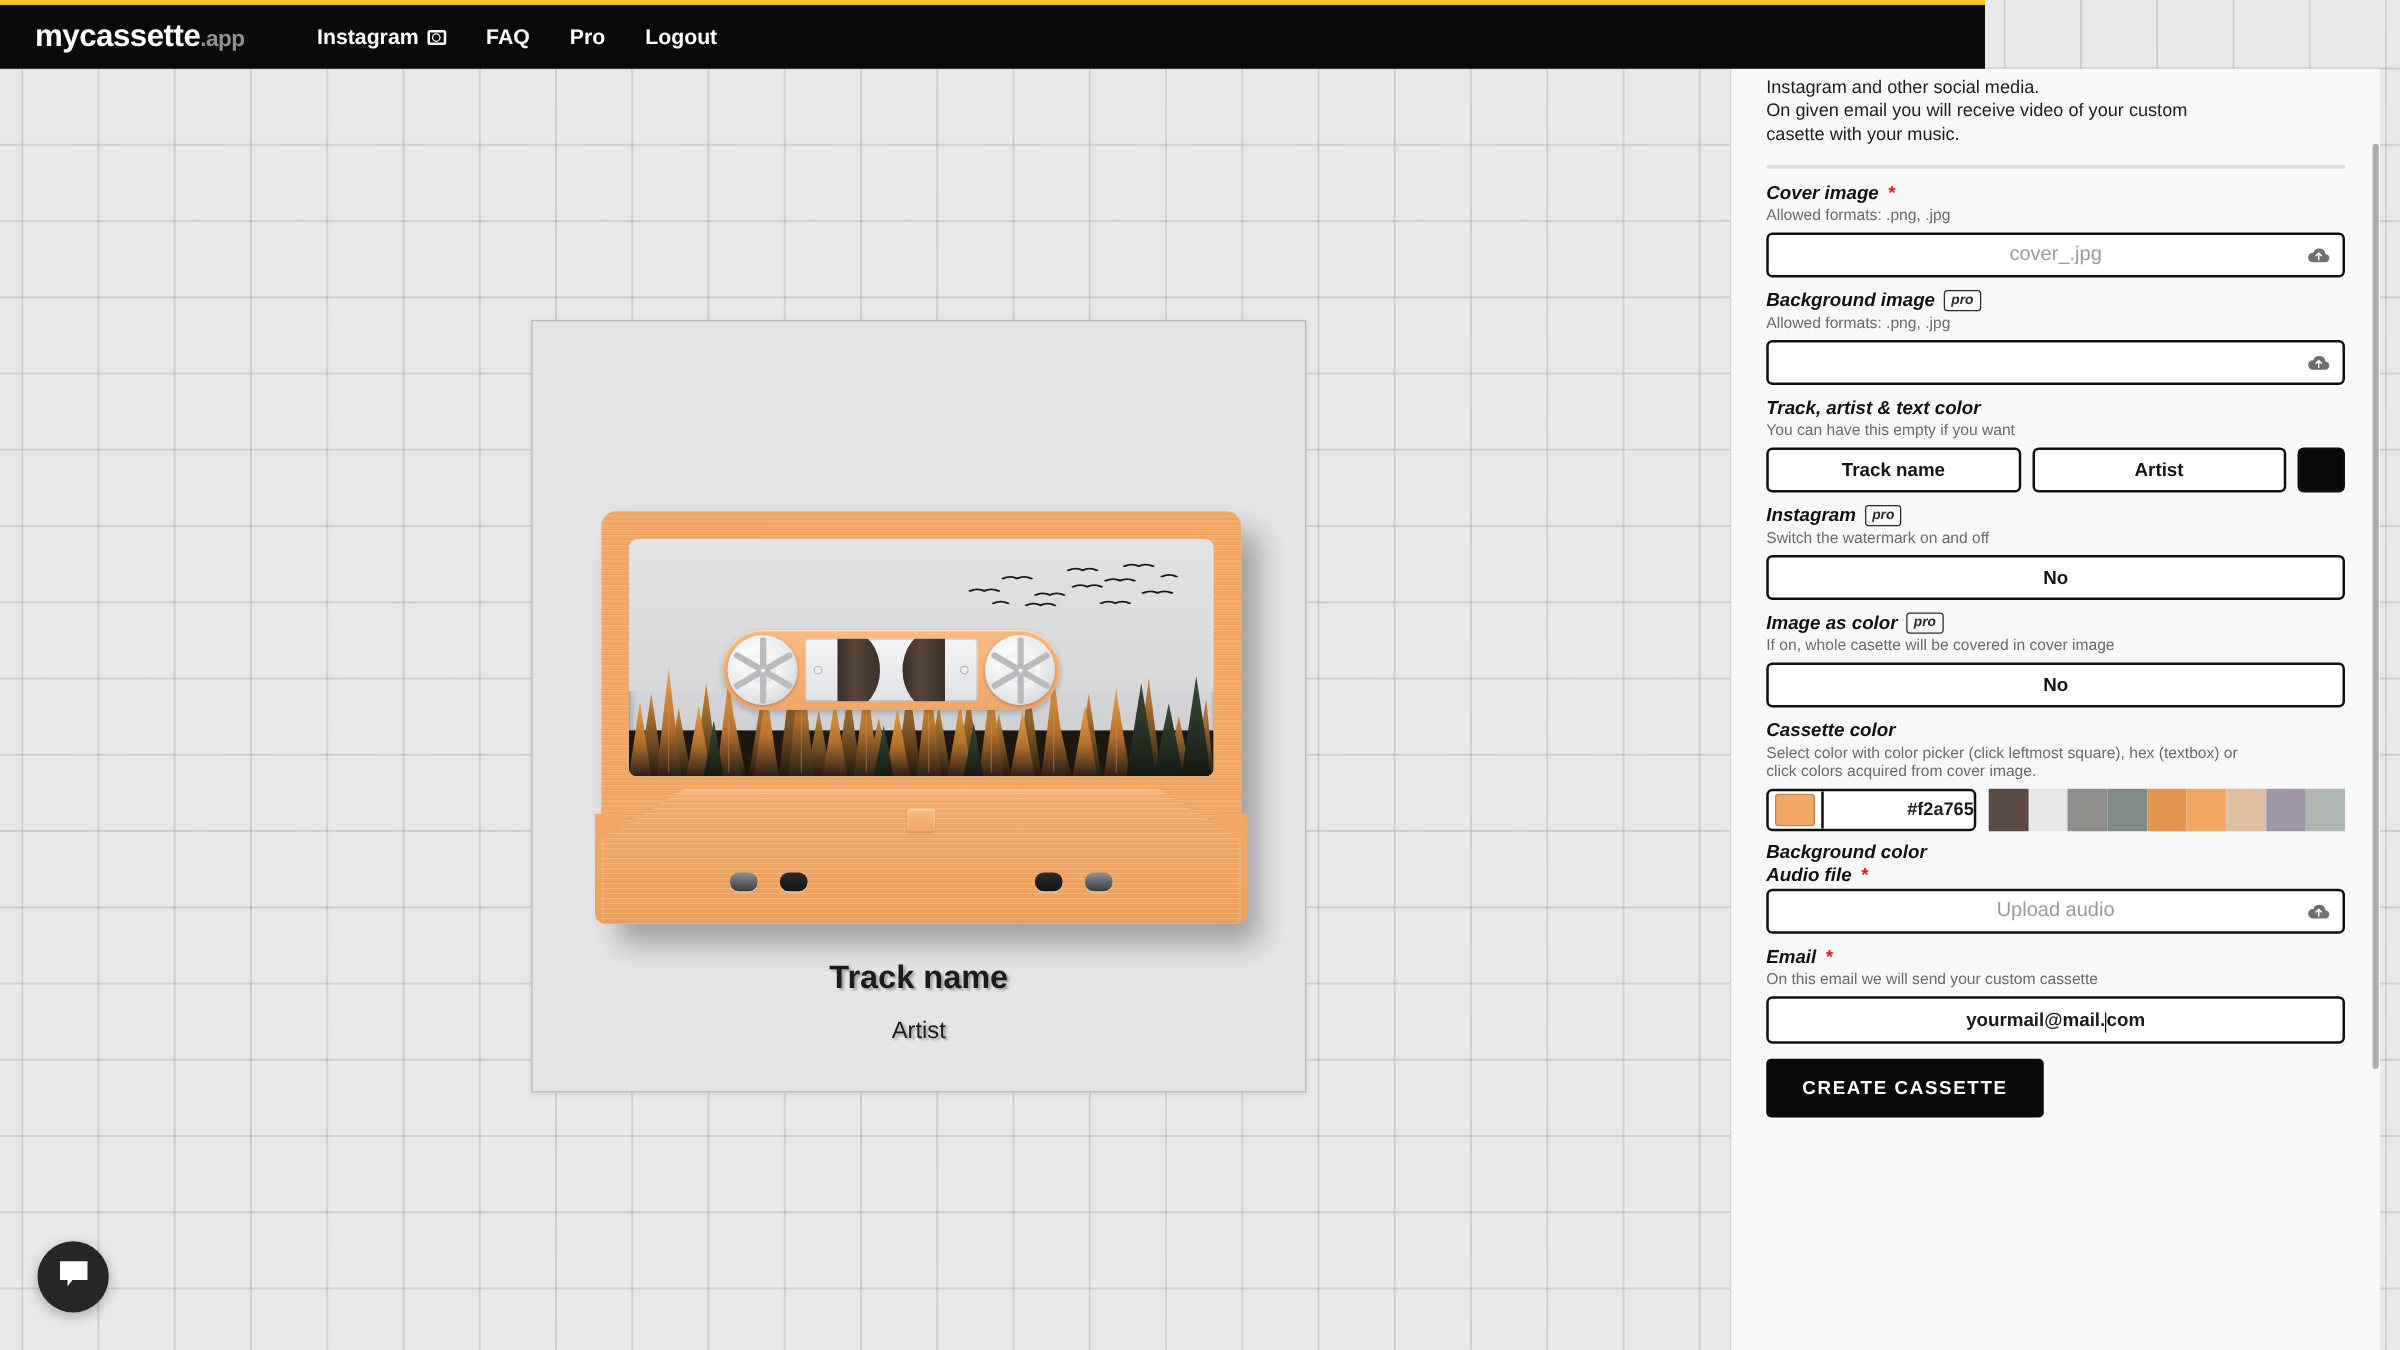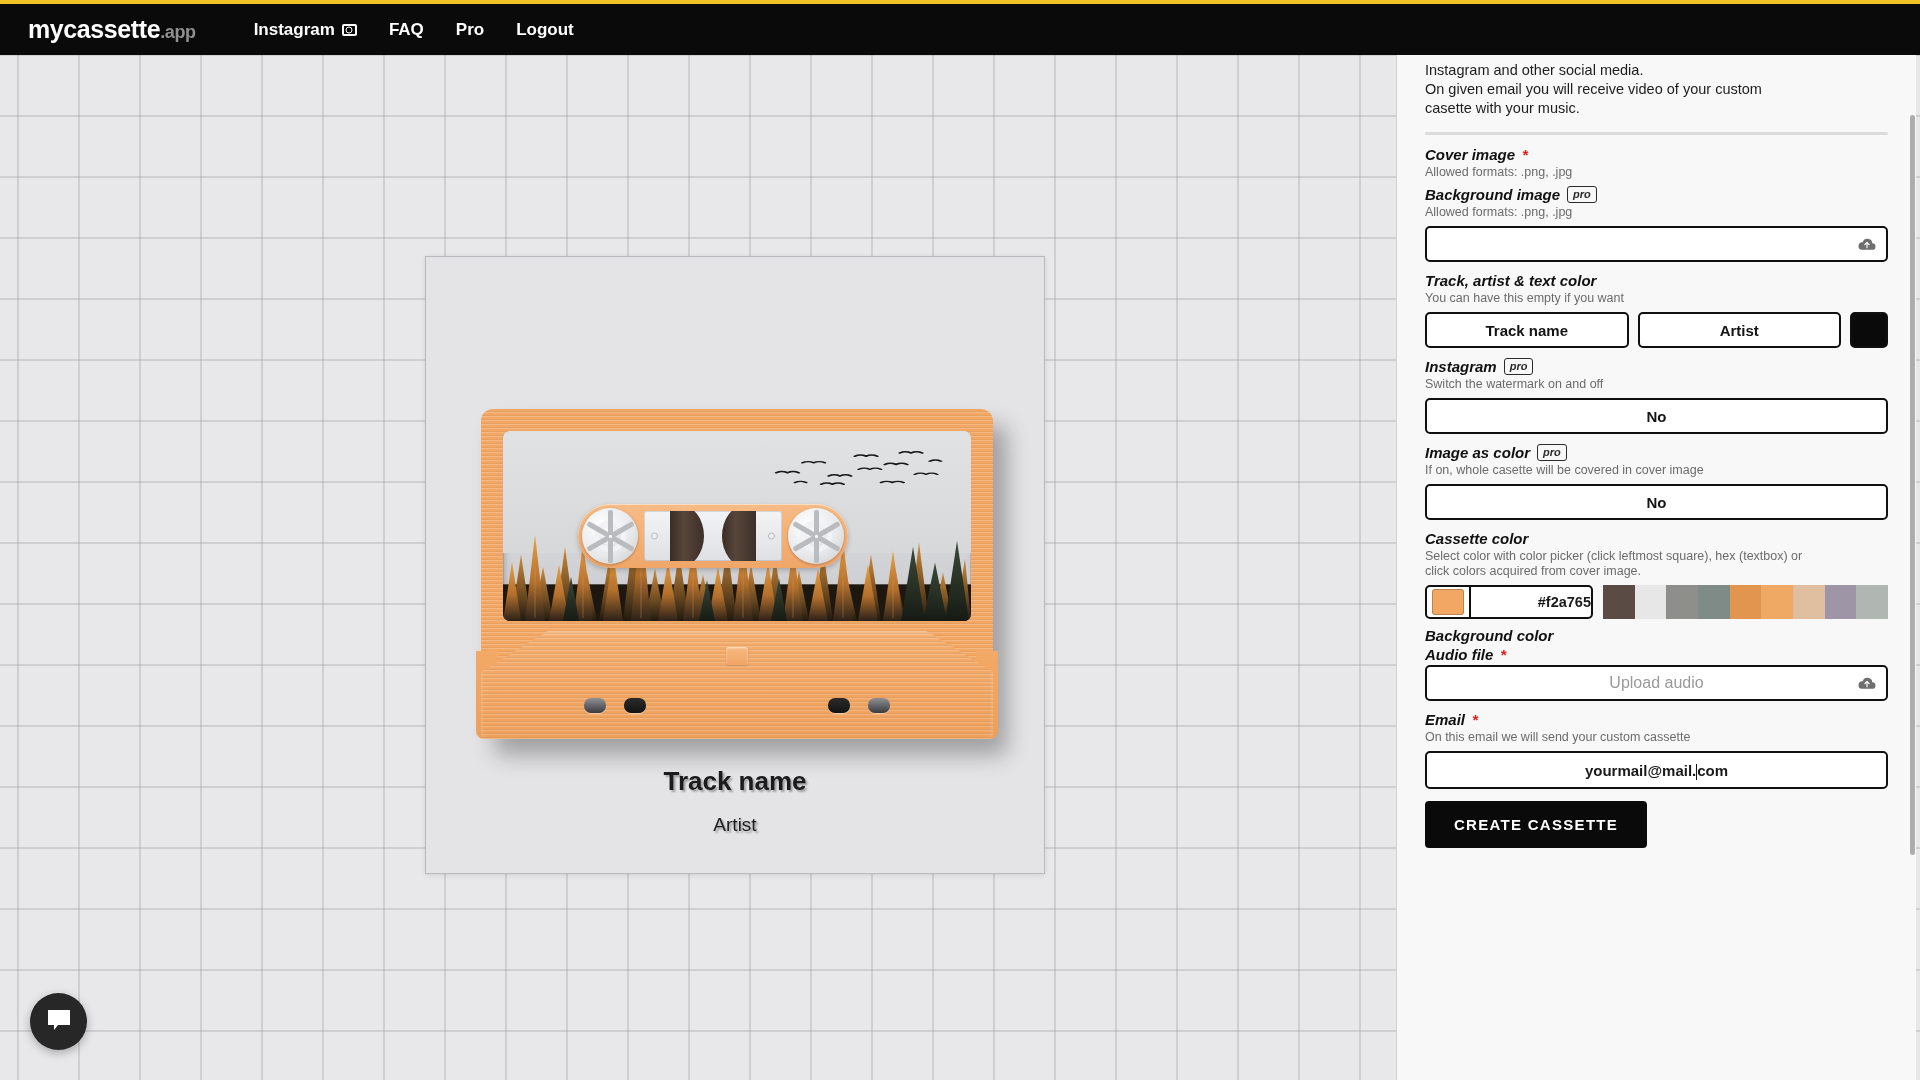--- a/index.html
+++ b/index.html
@@ -31,21 +31,21 @@
       repeating-linear-gradient(to right, #000 0 13px, transparent 13px 61px),
       repeating-linear-gradient(to bottom, #000 0 13px, transparent 13px 61px);
     -webkit-mask-composite: source-in;
     mask-composite: intersect;
     pointer-events: none;
   }
 
   
   .topbar {
     position: absolute; top: 0; left: 0;
-    width: 1920px; height: 55px;
+    width: 1588px; height: 55px;
     background: #0a0a0a;
     border-top: 4px solid #f2c327;
     display: flex; align-items: center;
     padding-left: 28px;
     z-index: 60;
     text-align: right;
   }
   .brand {
     color: #ffffff;
     font-size: 25px;
@@ -231,21 +231,21 @@
   }
   .artist-title {
     position: absolute; left: 0; top: 557px; width: 100%;
     text-align: center;
     font-size: 19px; font-weight: 400; color: #1b1b1b;
     text-shadow: 2px 2px 2px rgba(0,0,0,0.30);
   }
 
   
   .panel {
-    position: absolute; top: 55px; right: 4px;
+    position: absolute; top: 55px; right: 16px;
     width: 520px; height: 1025px;
     background: #f8f8f8;
     border-left: 1px solid #d4d4d6;
     padding: 0 28px 0 28px;
     overflow: hidden;
     z-index: 40;
   }
   .scrollbar {
     position: absolute; right: 1px; top: 60px;
     width: 5px; height: 740px; border-radius: 3px;
@@ -546,20 +546,29 @@
       <div>casette with your music.</div>
     </div>
     <div class="rule"></div>
 
     
     <div class="flabel">
       <span>Cover image</span>
       <span class="req">*</span>
     </div>
     <div class="fhint">Allowed formats: .png, .jpg</div>
+    <div class="field mb10">
+      <span class="ph">cover_.jpg</span>
+      <span class="upload-ic">
+        <svg viewBox="0 0 24 18" width="20" height="15">
+            <path d="M6 16h12a4 4 0 0 0 .4-8 6 6 0 0 0-11.6-1.2A3.6 3.6 0 0 0 6 16z" fill="#6f6f6f"></path>
+            <path d="M12 13.5V7.5M9.4 9.8L12 7.2l2.6 2.6" stroke="#fff" stroke-width="1.4" fill="none" stroke-linecap="round" stroke-linejoin="round"></path>
+          </svg>
+      </span>
+    </div>
 
     
     <div class="flabel">
       <span>Background image</span>
       <span class="pro">pro</span>
     </div>
     <div class="fhint">Allowed formats: .png, .jpg</div>
     <div class="field mb10">
       <span class="ph"></span>
       <span class="upload-ic">

